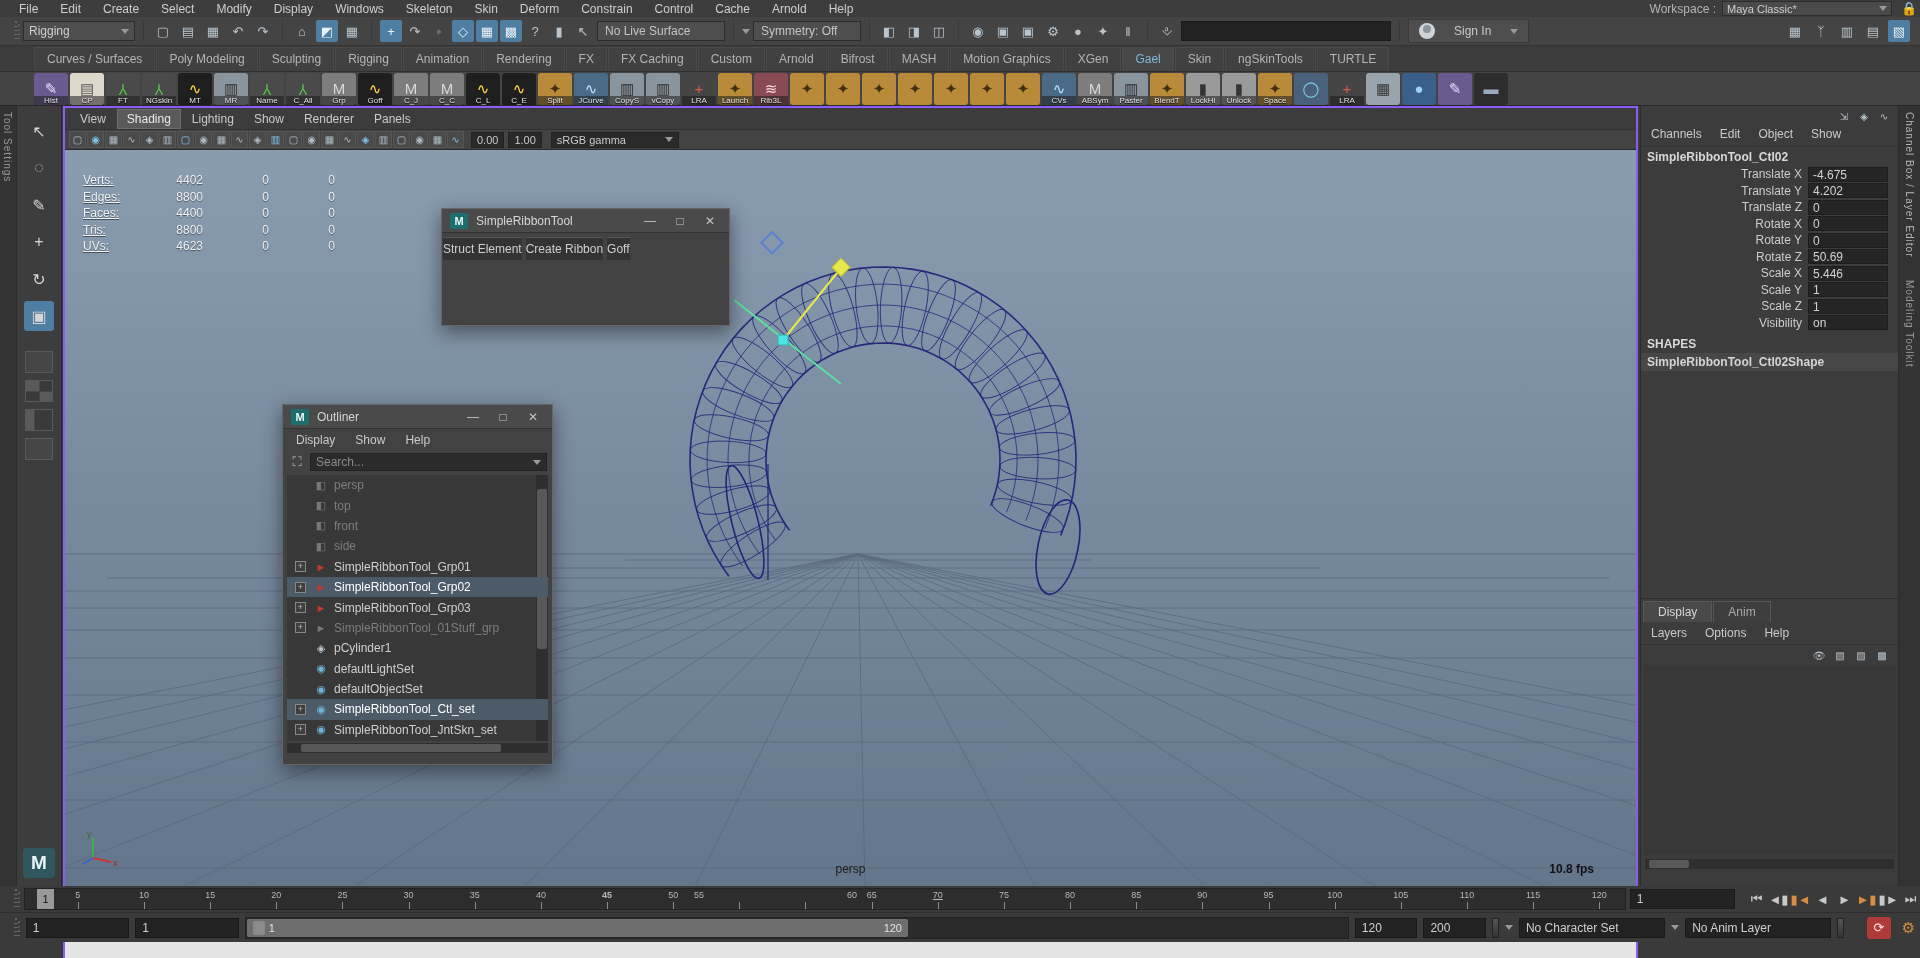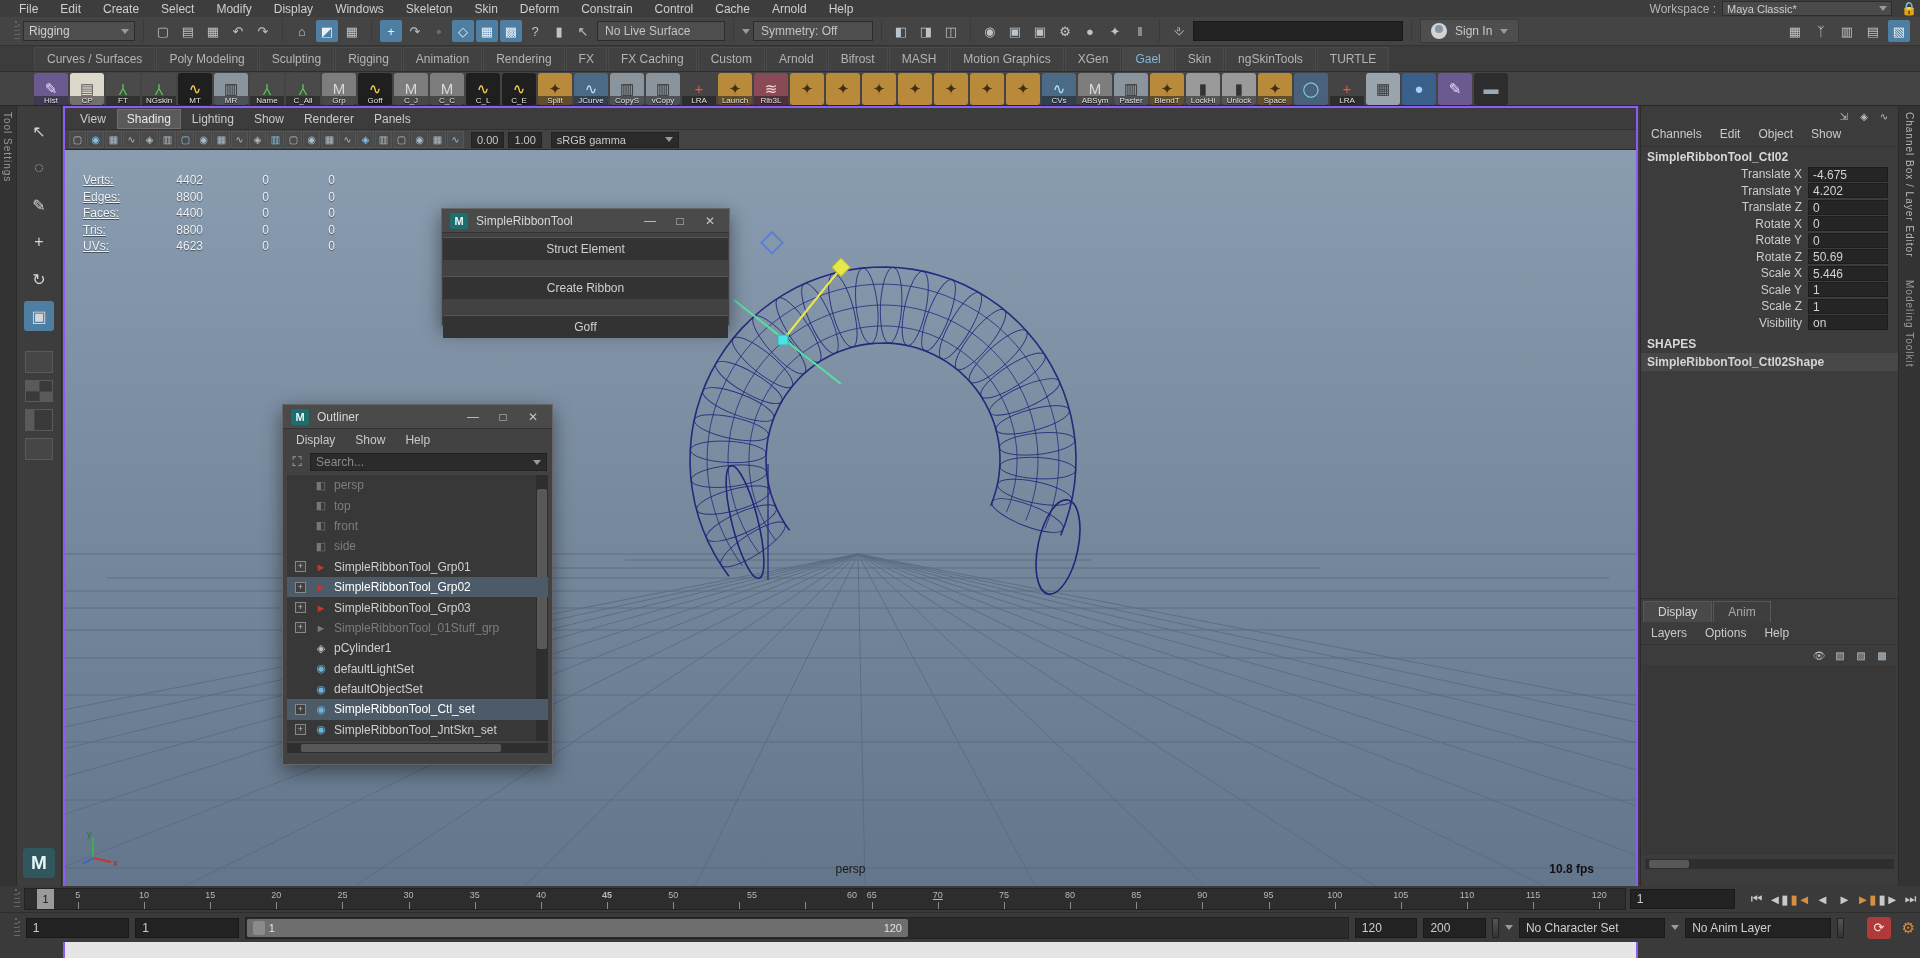--- a/index.html
+++ b/index.html
@@ -18,21 +18,21 @@
 
   
   #statusline { left:0; top:17px; width:1920px; height:29px; background:#444; display:flex; align-items:center; gap:3px; padding:0 6px 0 14px; border-bottom:1px solid #333; }
   .grip { width:6px; height:22px; background:repeating-radial-gradient(circle at 2px 2px,#666 0 1px,transparent 1px 4px); }
   .menuset { background:#4e4e4e; border:1px solid #2c2c2c; width:112px; height:20px; display:flex; align-items:center; justify-content:space-between; padding:0 5px; font-size:12px; color:#d0d0d0; }
   .sdiv { width:1px; height:22px; background:#565656; margin:0 5px; border-right:1px solid #3a3a3a; }
   .sicon { width:22px; height:22px; display:flex; align-items:center; justify-content:center; color:#b9c4cc; font-size:13px; border-radius:2px; }
   .sicon.active { background:#4f7ea3; color:#e8f1f7; }
   .sfield { background:#4e4e4e; border:1px solid #2c2c2c; height:20px; display:flex; align-items:center; padding:0 7px; color:#c4c4c4; font-size:12px; }
   .searchbox { background:#222; border:1px solid #1a1a1a; width:210px; height:20px; }
-  .signin { display:flex; align-items:center; gap:8px; background:#4e4e4e; border:1px solid #3a3a3a; height:24px; padding:0 10px; }
+  .signin { display:flex; align-items:center; gap:19px; background:#4e4e4e; border:1px solid #3a3a3a; height:24px; padding:0 10px; }
   .avatar { width:16px; height:16px; border-radius:50%; background:#cfd4d8; position:relative; }
   .avatar:after { content:""; position:absolute; left:4px; top:2px; width:8px; height:8px; border-radius:50%; background:#8d969c; }
 
   
   #shelftabs { left:0; top:46px; width:1920px; height:26px; background:#3c3c3c; display:flex; align-items:flex-end; padding-left:34px; border-bottom:1px solid #2e2e2e; }
   .shelftab { padding:4px 12px 5px; font-size:12px; color:#b4b4b4; border:1px solid #4a4a4a; border-bottom:none; background:#414141; margin-right:1px; white-space:nowrap; }
   .shelftab.active { color:#82b8d6; background:#474747; }
   #shelf { left:0; top:72px; width:1920px; height:34px; background:#444; display:flex; align-items:center; gap:2px; padding-left:34px; border-bottom:1px solid #282828; overflow:hidden; }
   .shelfitem { position:relative; width:34px; height:32px; border-radius:3px; display:flex; align-items:center; justify-content:center; font-size:15px; flex:0 0 auto; }
   .shelfitem .lbl { position:absolute; bottom:0px; left:0; right:0; text-align:center; font-size:8px; color:#e6e6e6; text-shadow:0 1px 1px #000; background:rgba(30,30,30,.55); line-height:9px; }
@@ -185,21 +185,21 @@
         <span class="sicon active">◇</span>
         <span class="sicon active">▦</span>
         <span class="sicon active">▩</span>
         <span class="sicon">?</span>
         <span class="sicon">▮</span>
         <span class="sicon">↖</span>
       </span>
     <span class="sfield" style="width:128px">No Live Surface</span>
     <span class="sdiv"></span>
       <span class="caret"></span>
-    <span class="sfield" style="width:120px">Symmetry: Off</span>
+    <span class="sfield" style="width:108px">Symmetry: Off</span>
     <span class="sdiv"></span>
       <span id="sl-hist" class="row" style="gap:3px">
         <span class="sicon">◧</span>
         <span class="sicon">◨</span>
         <span class="sicon">◫</span>
       </span>
     <span class="sdiv"></span>
       <span id="sl-render" class="row" style="gap:3px">
         <span class="sicon">◉</span>
         <span class="sicon">▣</span>
@@ -480,21 +480,21 @@
   </div>
 
   <div class="fwin" style="left:441px; top:208px; width:289px; height:118px">
     <div class="titlebar">
       <span class="mglyph">M</span>
       <span class="wt">SimpleRibbonTool</span>
       <span class="wctl">—</span>
       <span class="wctl">□</span>
       <span class="wctl">✕</span>
     </div>
-    <div id="ribbon-buttons" style="display:flex;flex-direction:column;gap:16px;padding:4px 0">
+    <div id="ribbon-buttons" style="display:flex;flex-direction:row;gap:2px;padding:4px 0">
         <div class="rbtn">Struct Element</div>
         <div class="rbtn">Create Ribbon</div>
         <div class="rbtn">Goff</div>
       </div>
   </div>
 
   <div class="fwin" style="left:282px; top:404px; width:271px; height:361px">
     <div class="titlebar">
       <span class="mglyph">M</span>
       <span class="wt">Outliner</span>
@@ -685,21 +685,21 @@
         <div class="ticklbl" style="left: 383.656px;">30</div>
         <div class="tick" style="left: 449.803px;"></div>
         <div class="ticklbl" style="left: 449.803px;">35</div>
         <div class="tick" style="left: 515.951px;"></div>
         <div class="ticklbl" style="left: 515.951px;">40</div>
         <div class="tick" style="left: 582.098px;"></div>
         <div class="ticklbl" style="left: 582.098px; font-weight: bold;">45</div>
         <div class="tick" style="left: 648.246px;"></div>
         <div class="ticklbl" style="left: 648.246px;">50</div>
         <div class="tick" style="left: 714.393px;"></div>
-        <div class="ticklbl" style="left: 727px;">55</div>
+        <div class="ticklbl" style="left: 674px;">55</div>
         <div class="tick" style="left: 780.541px;"></div>
         <div class="ticklbl" style="left: 827px;">60</div>
         <div class="tick" style="left: 846.689px;"></div>
         <div class="ticklbl" style="left: 846.689px;">65</div>
         <div class="tick" style="left: 912.836px;"></div>
         <div class="ticklbl" style="left: 912.836px; text-decoration: underline;">70</div>
         <div class="tick" style="left: 978.984px;"></div>
         <div class="ticklbl" style="left: 978.984px;">75</div>
         <div class="tick" style="left: 1045.13px;"></div>
         <div class="ticklbl" style="left: 1045.13px;">80</div>

